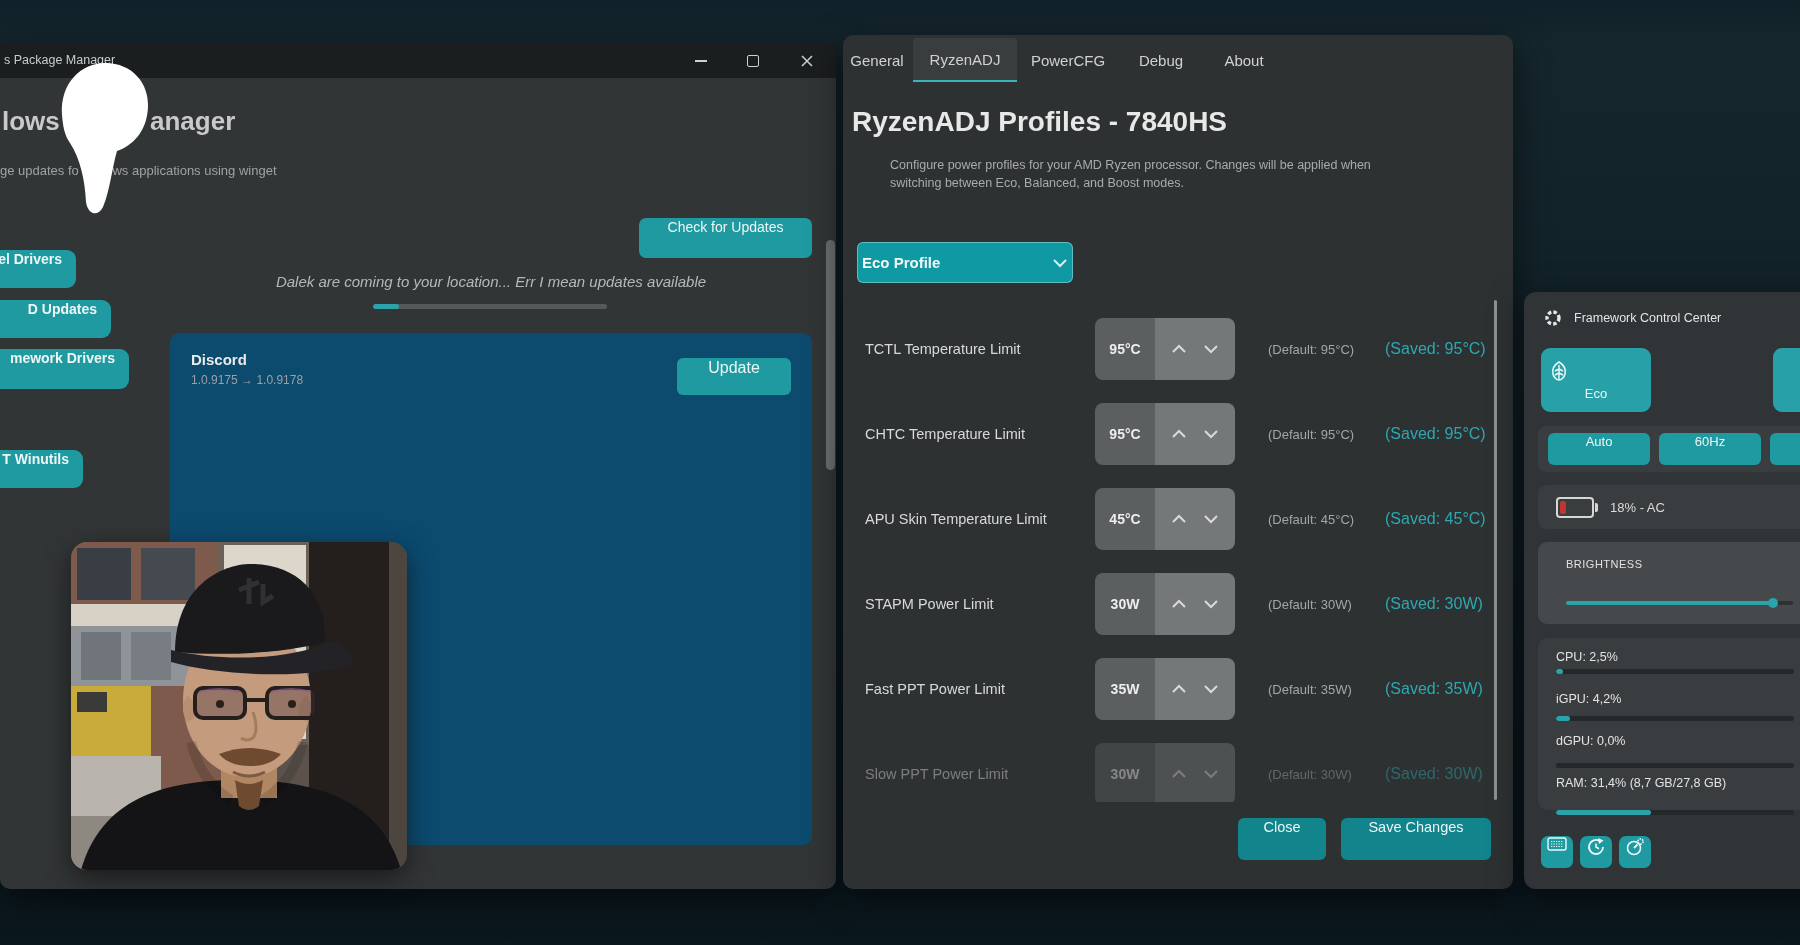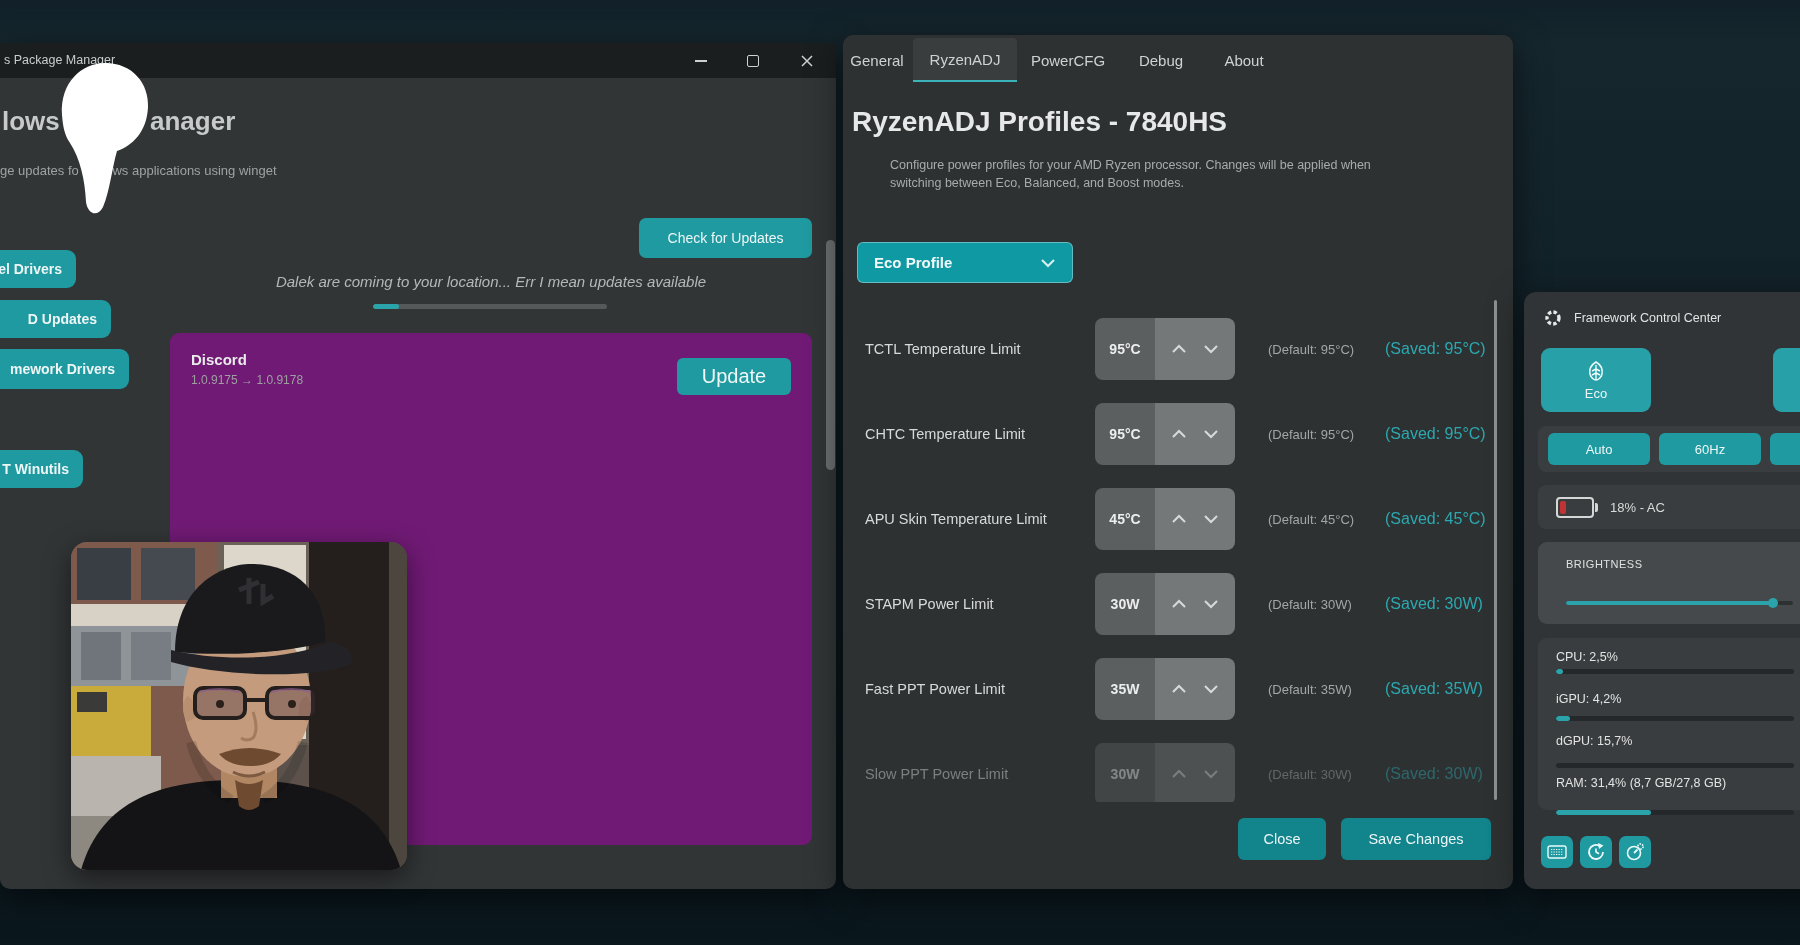--- a/index.html
+++ b/index.html
@@ -1,21 +1,21 @@
 <!DOCTYPE html>
 <html><head>
 <meta charset="utf-8">
 <style>
   html,body{margin:0;padding:0;background:#0a161c;}
   #stage{position:relative;width:1800px;height:945px;overflow:hidden;
          font-family:"Liberation Sans","DejaVu Sans",sans-serif;
          background:linear-gradient(180deg,#122129 0px,#15262d 45px,#0f1e25 55%,#0a171d 100%);}
   .abs{position:absolute;}
   .win{background:#323536;box-shadow:0 10px 34px rgba(0,0,0,.55);}
-  .teal-btn{background:#1f9aa1;color:#eef6f6;border:none;display:flex;align-items:center;justify-content:center;
+  .teal-btn{background:#1f9aa1;color:#eef6f6;border:none;display:flex;justify-content:center;
             font-family:inherit;cursor:pointer;}
   .flexc{display:flex;align-items:center;}
   
   .titlebar{background:#1b1e1f;color:#c9cccc;font-size:12.5px;}
   .winctl{width:46px;height:35px;display:flex;align-items:center;justify-content:center;}
   .side-btn{border-radius:9px;font-size:14px;font-weight:bold;justify-content:flex-end;padding-right:14px;}
   .pm-head{font-size:26px;font-weight:bold;color:#c7c9ca;white-space:nowrap;}
   .pm-sub{font-size:13px;color:#9ea2a3;white-space:nowrap;}
   
   .tab{font-size:15px;color:#cfd1d2;display:flex;align-items:center;justify-content:center;height:44px;}
@@ -76,24 +76,24 @@
 
     <button class="abs teal-btn" style="left:639px;top:175px;width:173px;height:40px;border-radius:7px;font-size:14px;">
       <span>Check for Updates</span>
       </button>
 
     <div class="abs" style="left:170px;top:230px;width:642px;text-align:center;font-style:italic;font-size:15px;color:#b5b8b8;">Dalek are coming to your location... Err I mean updates available</div>
     <div class="abs" style="left:373px;top:261px;width:234px;height:5px;background:#56595a;border-radius:3px;overflow:hidden;">
       <div style="height: 100%; background: rgb(42, 163, 170); border-radius: 3px; width: 11%;"></div>
     </div>
 
-    <div class="abs" style="left:170px;top:290px;width:642px;height:512px;background:#701a75;border-radius:9px;">
+    <div class="abs" style="left:170px;top:290px;width:642px;height:512px;background:#0c4a6e;border-radius:9px;">
       <div class="abs" style="left:21px;top:18px;font-size:15px;font-weight:bold;color:#e9eaea;">Discord</div>
       <div class="abs" style="left:21px;top:40px;font-size:12px;color:#9da0a1;">1.0.9175 → 1.0.9178</div>
-      <button class="abs teal-btn" style="left:507px;top:25px;width:114px;height:37px;border-radius:6px;font-size:20px;">
+      <button class="abs teal-btn" style="left:507px;top:25px;width:114px;height:37px;border-radius:6px;font-size:16px;">
         <span>Update</span>
         </button>
     </div>
 
     <div class="abs" style="left:826px;top:197px;width:9px;height:230px;background:#6b6f70;border-radius:5px;"></div>
   </div>
 
   <svg class="abs" style="left:0;top:0;" width="230" height="240" viewBox="0 0 230 240">
     <path d="M 62,115 C 60,82 82,63 105,63 C 133,63 149,84 148,107 C 147,132 132,146 117,151
              C 112,168 110,190 103,207 C 98,217 88,215 86,202 C 85,180 80,158 70,143
@@ -117,21 +117,21 @@
     </div>
   <div class="abs tab" style="left:1216px;top:38px;width:56px;">
     <span>About</span>
     </div>
 
   <div class="abs" style="left:852px;top:106px;font-size:28px;font-weight:bold;color:#e7e8e8;">RyzenADJ Profiles - 7840HS</div>
   <div class="abs" style="left:890px;top:158px;font-size:12.5px;color:#a8abac;">Configure power profiles for your AMD Ryzen processor. Changes will be applied when</div>
   <div class="abs" style="left:890px;top:176px;font-size:12.5px;color:#a8abac;">switching between Eco, Balanced, and Boost modes.</div>
 
   <div class="abs flexc" style="left:857px;top:242px;width:216px;height:41px;background:#0f99a2;border:1px solid rgba(255,255,255,.35);
-              border-radius:6px;justify-content:space-between;padding:0 16px;box-sizing:border-box;">
+              border-radius:6px;justify-content:space-between;padding:0 4px;box-sizing:border-box;">
     <span style="font-size:15px;font-weight:bold;color:#f2fafa;">Eco Profile</span>
     <svg width="16" height="10" viewBox="0 0 16 10">
       <polyline points="2,2 8,8 14,2" fill="none" stroke="#d9f0f1" stroke-width="2"></polyline>
     </svg>
   </div>
 
   <div>
     <div class="abs row-label flexc" style="left:865px;top:318px;height:62px;">TCTL Temperature Limit</div>
     <div class="abs stepper" style="left:1095px;top:318px;height:62px;">
       <div class="val">95°C</div>
@@ -290,21 +290,21 @@
 
   <div class="abs" style="left:1538px;top:638px;width:330px;height:172px;background:#3a3d3f;border-radius:9px;">
     <div class="abs statlbl" style="left:18px;top:12px;">CPU: 2,5%</div>
     <div class="abs bar" style="left:18px;top:31px;width:238px;">
       <div class="fill" style="width: 3%;"></div>
       </div>
     <div class="abs statlbl" style="left:18px;top:54px;">iGPU: 4,2%</div>
     <div class="abs bar" style="left:18px;top:73px;width:238px;">
       <div class="fill" style="width: 6%;"></div>
       </div>
-    <div class="abs statlbl" style="left:18px;top:96px;">dGPU: 15,7%</div>
+    <div class="abs statlbl" style="left:18px;top:96px;">dGPU: 0,0%</div>
     <div class="abs bar" style="left:18px;top:115px;width:238px;">
       <div class="fill" style="width: 0%;"></div>
       </div>
     <div class="abs statlbl" style="left:18px;top:138px;">RAM: 31,4% (8,7 GB/27,8 GB)</div>
     <div class="abs bar" style="left:18px;top:157px;width:238px;">
       <div class="fill" style="width: 40%;"></div>
       </div>
   </div>
 
   <button class="abs teal-btn ico-btn" style="left:1541px;top:836px;">

